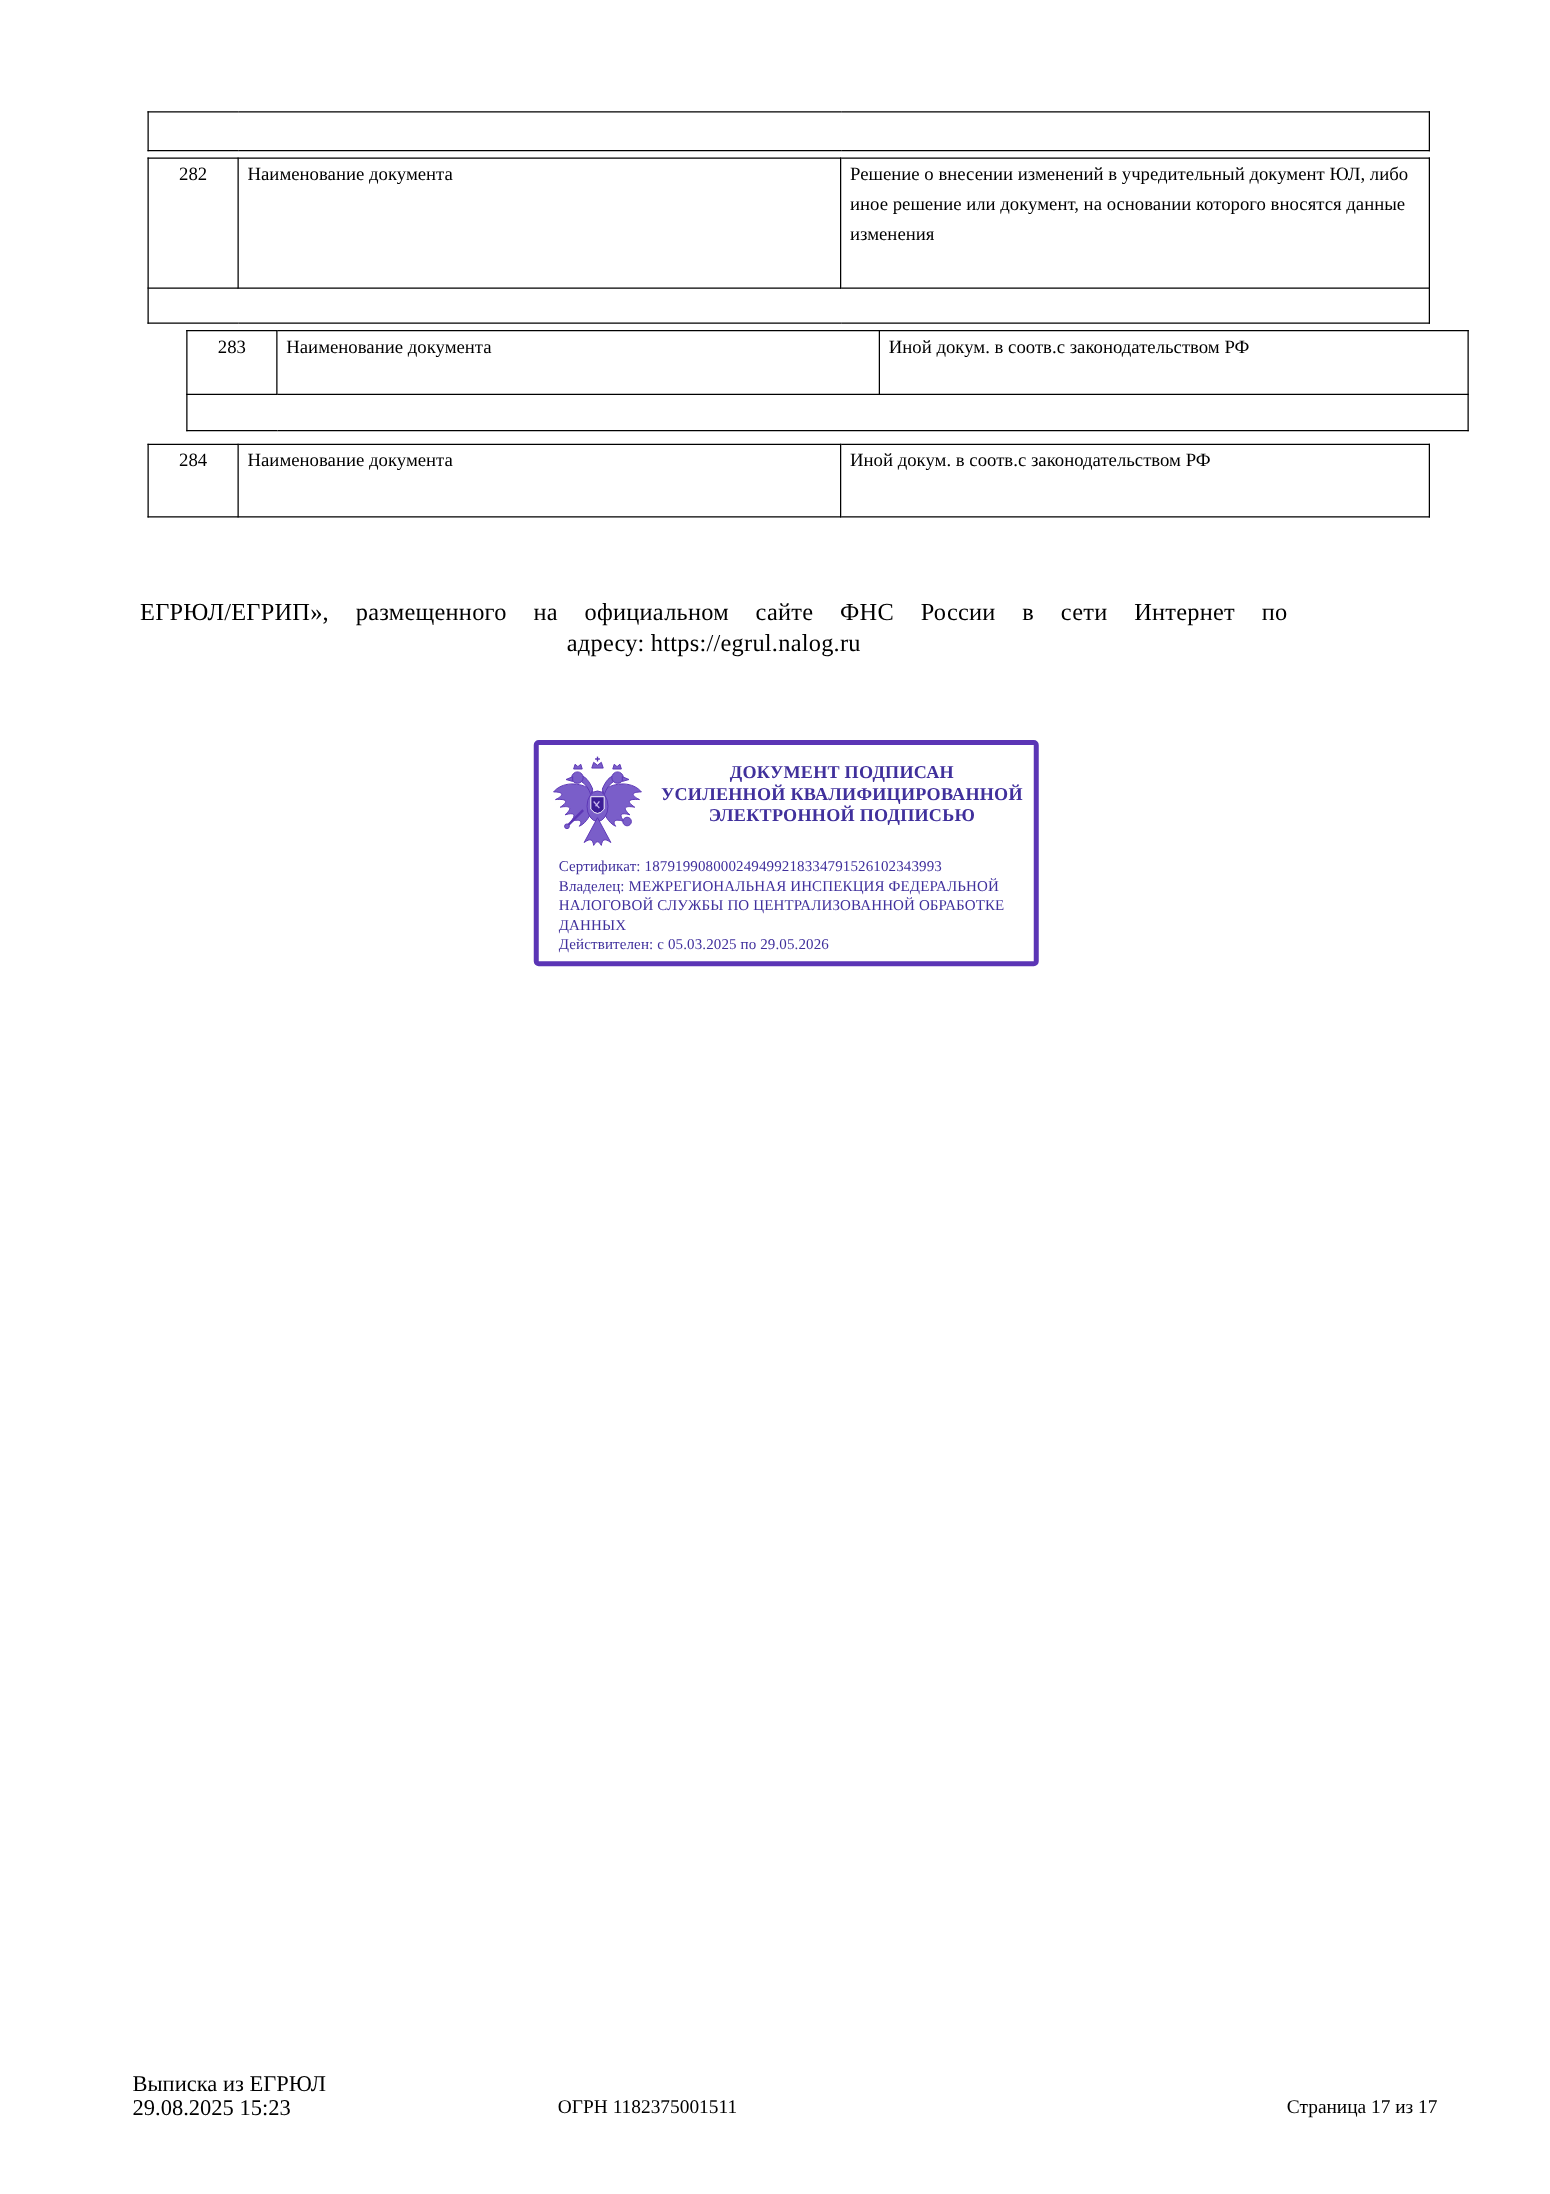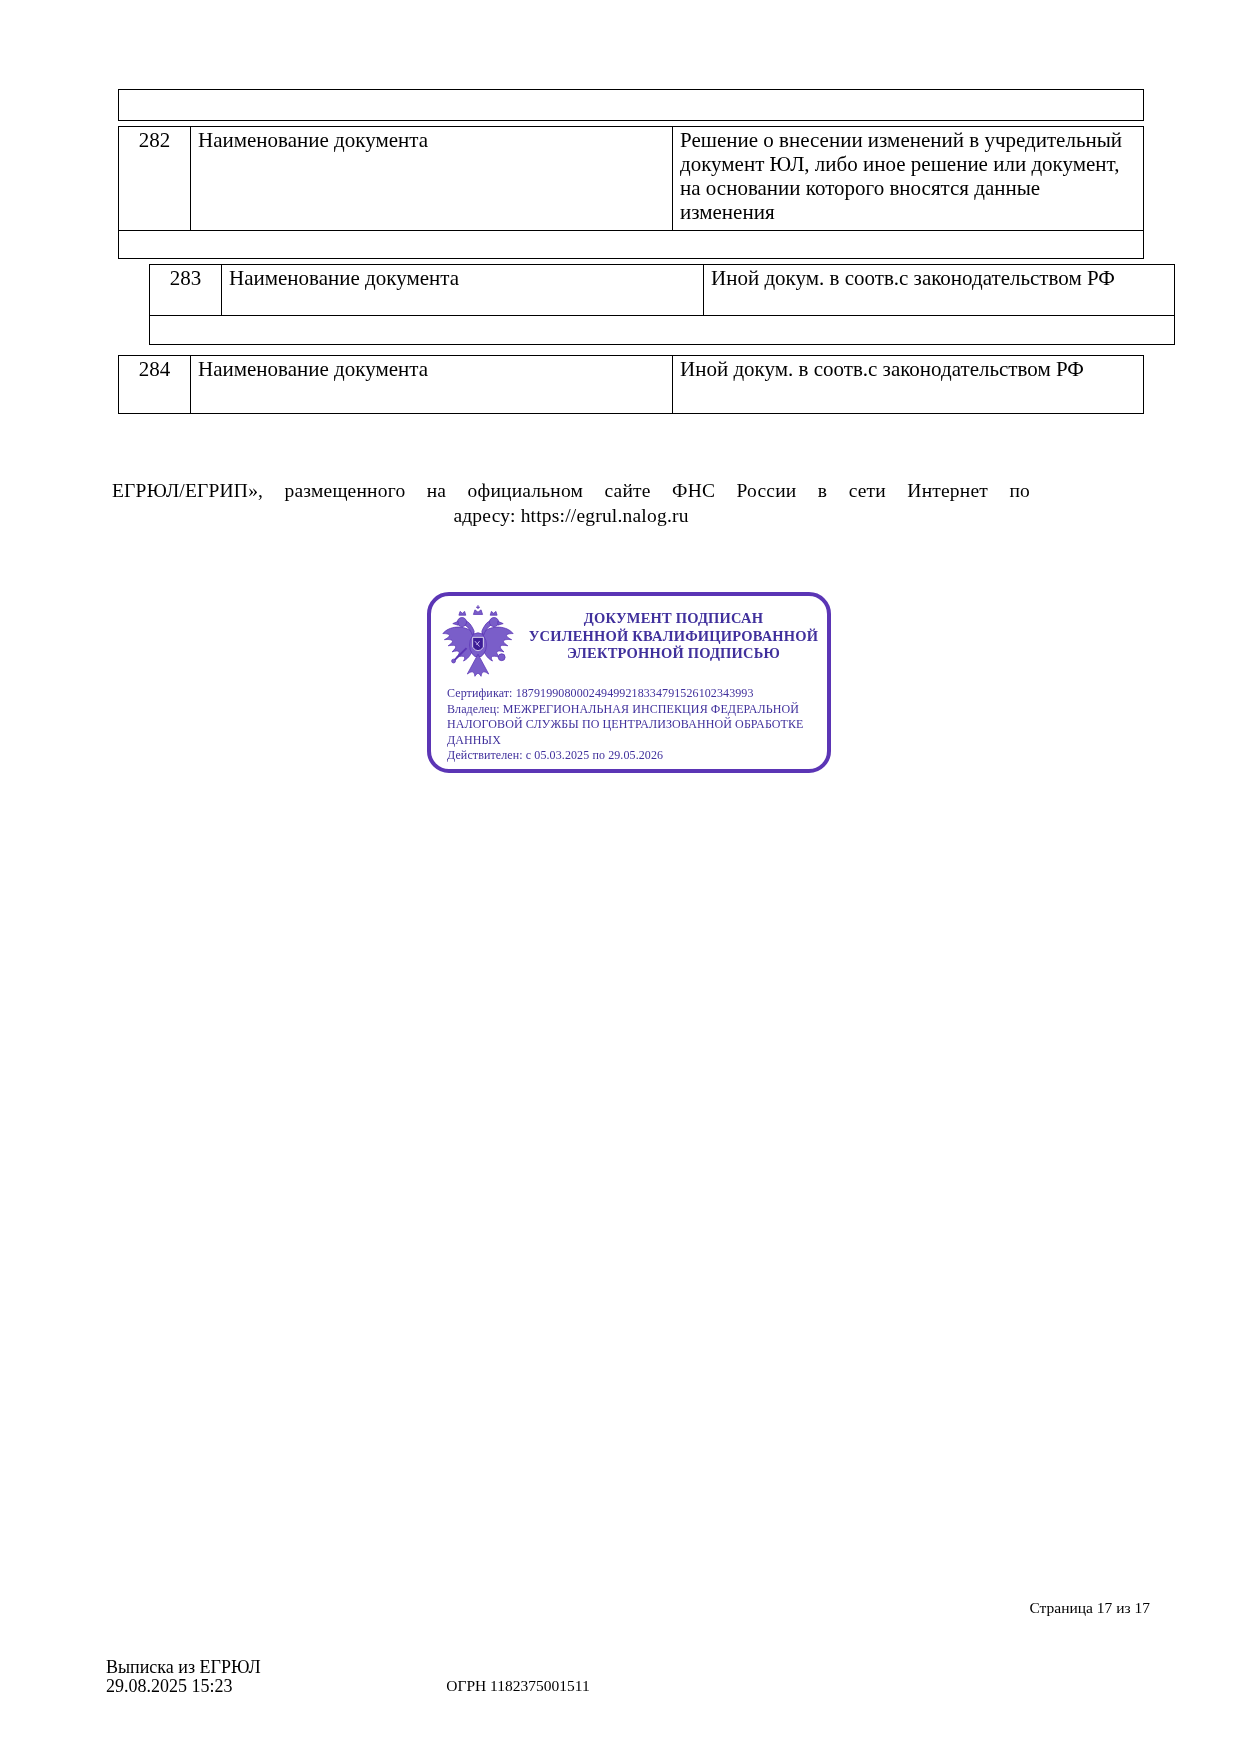--- a/index.html
+++ b/index.html
@@ -10,21 +10,21 @@
     font-family: "Liberation Serif", "DejaVu Serif", serif;
     color: #000;
   }
   #page { position: relative; width: 1240px; height: 1755px; overflow: hidden; }
 
   
   .doc-table {
     border-collapse: collapse;
     table-layout: fixed;
     width: 1025px;
-    font-size: 21px;
+    font-size: 15px;
     line-height: 24px;
   }
   .doc-table td {
     border: 1.5px solid #000;
     vertical-align: top;
     padding: 1px 7px 1px 7px;
   }
   .doc-table td.cell-num { text-align: center; padding: 1px 2px; }
   .doc-table td.cell-spacer { padding: 0; }
   .tbl { position: absolute; left: 118px; }
@@ -50,21 +50,21 @@
   }
   .para-line { text-align: justify; text-align-last: justify; }
   .para-last { text-align: center; }
 
   
   .stamp {
     position: absolute;
     left: 427px; top: 592px;
     width: 404px; height: 181px;
     border: 4px solid #5b35b5;
-    border-radius: 22px;
+    border-radius: 4px;
     background: #ffffff;
     color: #40309c;
   }
   .stamp-emblem { position: absolute; left: 5px; top: 9px; width: 84px; height: 80px; }
   .stamp-headline {
     position: absolute;
     left: 92px; right: 3px; top: 14px;
     text-align: center;
     font-weight: bold;
     font-size: 14.5px;
@@ -83,21 +83,21 @@
   
   .footer-left {
     position: absolute; left: 106px; top: 1658px;
     font-size: 18px; line-height: 18.5px;
   }
   .footer-center {
     position: absolute; left: 0; top: 1677px; width: 1036px;
     text-align: center; font-size: 15.5px;
   }
   .footer-right {
-    position: absolute; right: 90px; top: 1599px;
+    position: absolute; right: 90px; top: 1677px;
     font-size: 15.5px;
   }
 </style>
 </head>
 <body>
 
 <div id="page">
 
   <table class="doc-table tbl" id="tbl-1">
     <colgroup>

